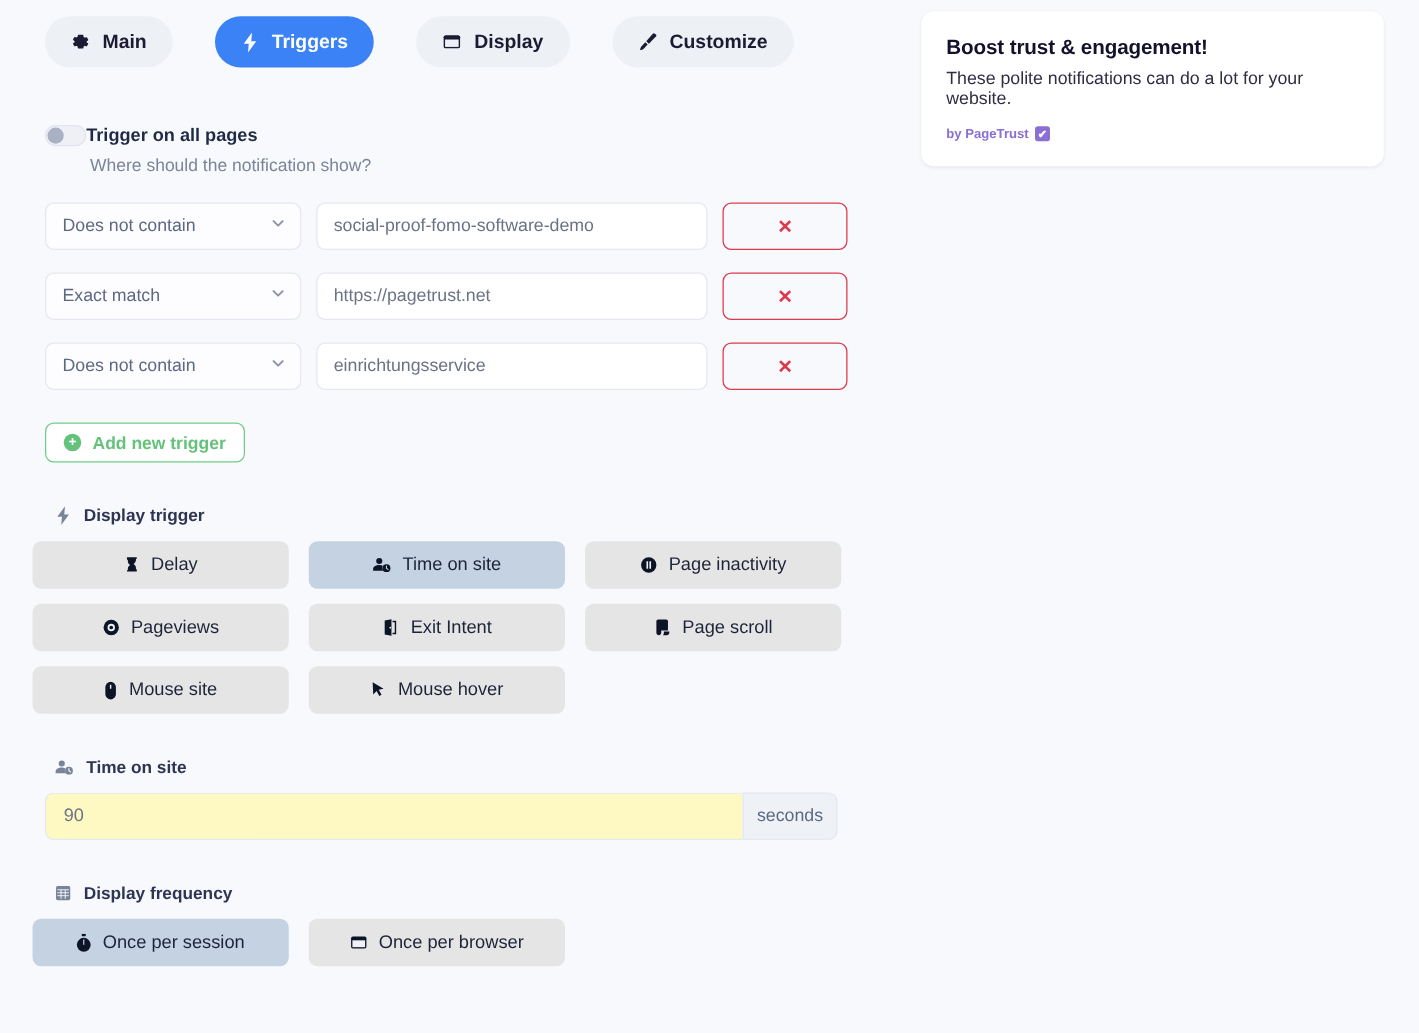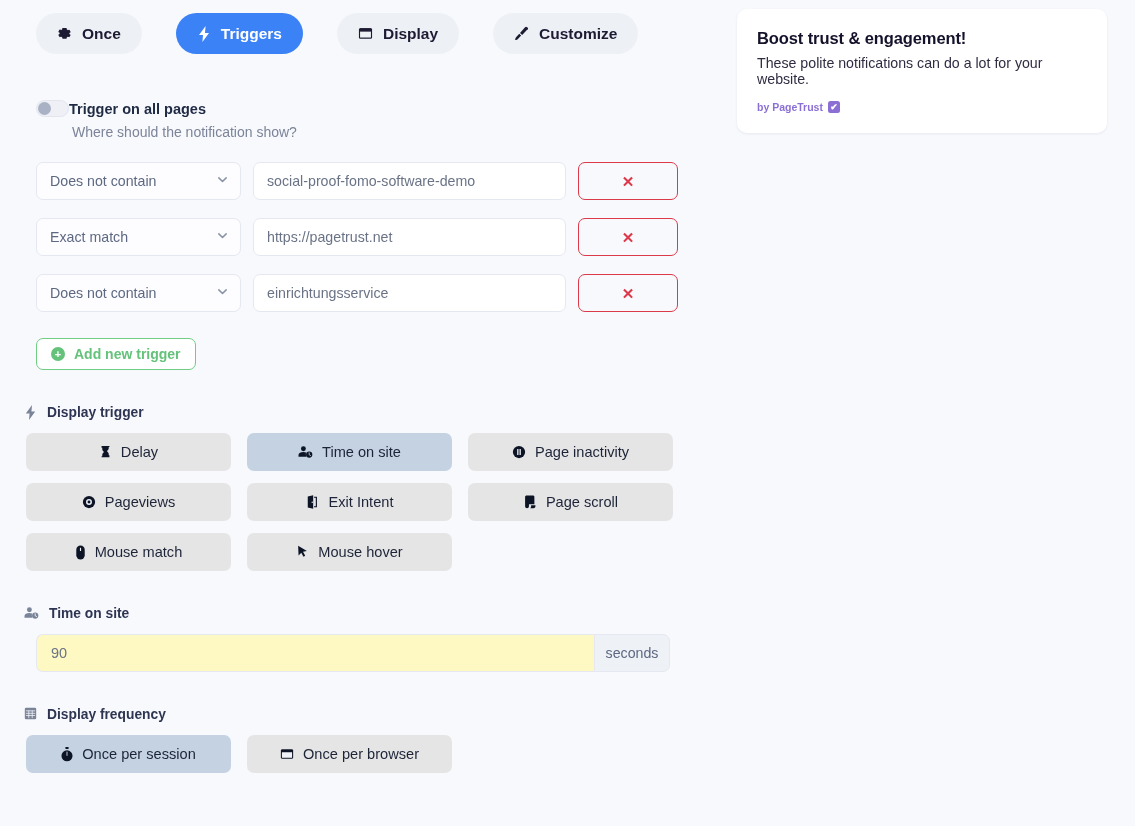--- a/index.html
+++ b/index.html
@@ -143,22 +143,22 @@
   }
   .add-btn .plus {
     width: 14px; height: 14px; border-radius: 50%;
     background: #64c27a; color: #fff;
     display: inline-flex; align-items: center; justify-content: center;
     font-size: 11px; font-weight: 700; line-height: 1;
   }
 
   
   .section-head {
-    display: flex; align-items: flex-start; gap: 10px;
-    padding-left: 24px;
+    display: flex; align-items: center; gap: 10px;
+    padding-left: 44px;
     font-size: 13.8px; font-weight: 700; color: #2d3murky;
     color: #2d3552;
     margin: 35px 0 13px 0;
   }
   .section-head .sico { color: #7a8499; display: inline-flex; }
 
   
   .opt-grid {
     display: grid;
     grid-template-columns: repeat(3, 205px);
@@ -206,21 +206,21 @@
 
   <div class="tabbar">
 
     <button class="tab">
       <span class="ico">
         <svg width="15" height="15" viewBox="0 0 16 16" fill="currentColor">
           <path d="M8 5.4a2.6 2.6 0 1 0 0 5.2 2.6 2.6 0 0 0 0-5.2zm0 4a1.4 1.4 0 1 1 0-2.8 1.4 1.4 0 0 1 0 2.8z"></path>
           <path d="M14.2 9.2l-1-.6c.05-.4.05-.8 0-1.2l1-.6a.6.6 0 0 0 .23-.78l-1-1.73a.6.6 0 0 0-.76-.27l-1.1.44c-.32-.25-.67-.45-1.04-.6l-.17-1.17A.6.6 0 0 0 9.77 2H6.23a.6.6 0 0 0-.6.5l-.17 1.2c-.37.15-.72.35-1.04.6l-1.1-.45a.6.6 0 0 0-.76.27l-1 1.73a.6.6 0 0 0 .23.78l1 .6c-.05.4-.05.8 0 1.2l-1 .6a.6.6 0 0 0-.23.78l1 1.73a.6.6 0 0 0 .76.27l1.1-.44c.32.25.67.45 1.04.6l.17 1.17a.6.6 0 0 0 .6.52h3.54a.6.6 0 0 0 .6-.5l.17-1.2c.37-.15.72-.35 1.04-.6l1.1.45a.6.6 0 0 0 .76-.27l1-1.73a.6.6 0 0 0-.23-.78z"></path>
         </svg>
       </span>
-      <span>Once</span>
+      <span>Main</span>
     </button>
 
     <button class="tab active">
       <span class="ico">
         <svg width="14" height="16" viewBox="0 0 12 16" fill="currentColor">
           <path d="M7.6 0L1 9h4l-.6 7L11 7H7z"></path>
         </svg>
       </span>
       <span>Triggers</span>
     </button>
@@ -396,21 +396,21 @@
         <span>Page scroll</span>
       </button>
 
       <button class="opt">
         <span class="oico">
           <svg width="11" height="15" viewBox="0 0 10 16" fill="currentColor">
             <rect x="0.5" y="0.5" width="9" height="15" rx="4.5"></rect>
             <rect x="4.4" y="3" width="1.2" height="3.4" fill="#eef1f5"></rect>
           </svg>
         </span>
-        <span>Mouse match</span>
+        <span>Mouse site</span>
       </button>
 
       <button class="opt">
         <span class="oico">
           <svg width="13" height="14" viewBox="0 0 14 16" fill="currentColor">
             <path d="M2 0.8l10 6.1-4.4.9 2.5 4.6-2 1.1-2.5-4.6-3.1 3.2z"></path>
           </svg>
         </span>
         <span>Mouse hover</span>
       </button>

